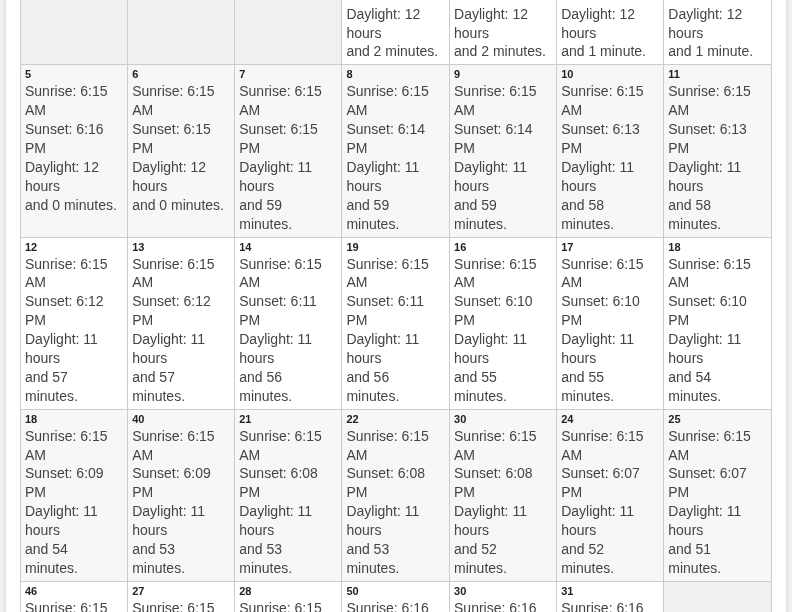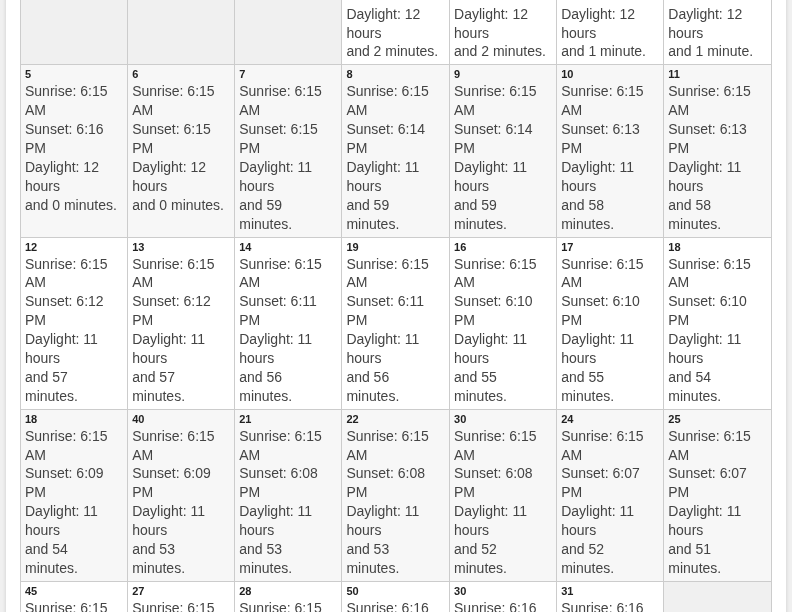--- a/index.html
+++ b/index.html
@@ -319,21 +319,21 @@
           <td>
             <span class="day-num">25</span>
             <div class="day-detail" style="white-space: pre-line;">Sunrise: 6:15 AM
 Sunset: 6:07 PM
 Daylight: 11 hours
 and 51 minutes.</div>
           </td>
         </tr>
         <tr>
           <td>
-            <span class="day-num">45</span>
+            <span class="day-num">46</span>
             <div class="day-detail" style="white-space: pre-line;">Sunrise: 6:15 AM
 Sunset: 6:07 PM
 Daylight: 11 hours
 and 51 minutes.</div>
           </td>
           <td>
             <span class="day-num">27</span>
             <div class="day-detail" style="white-space: pre-line;">Sunrise: 6:15 AM
 Sunset: 6:06 PM
 Daylight: 11 hours

